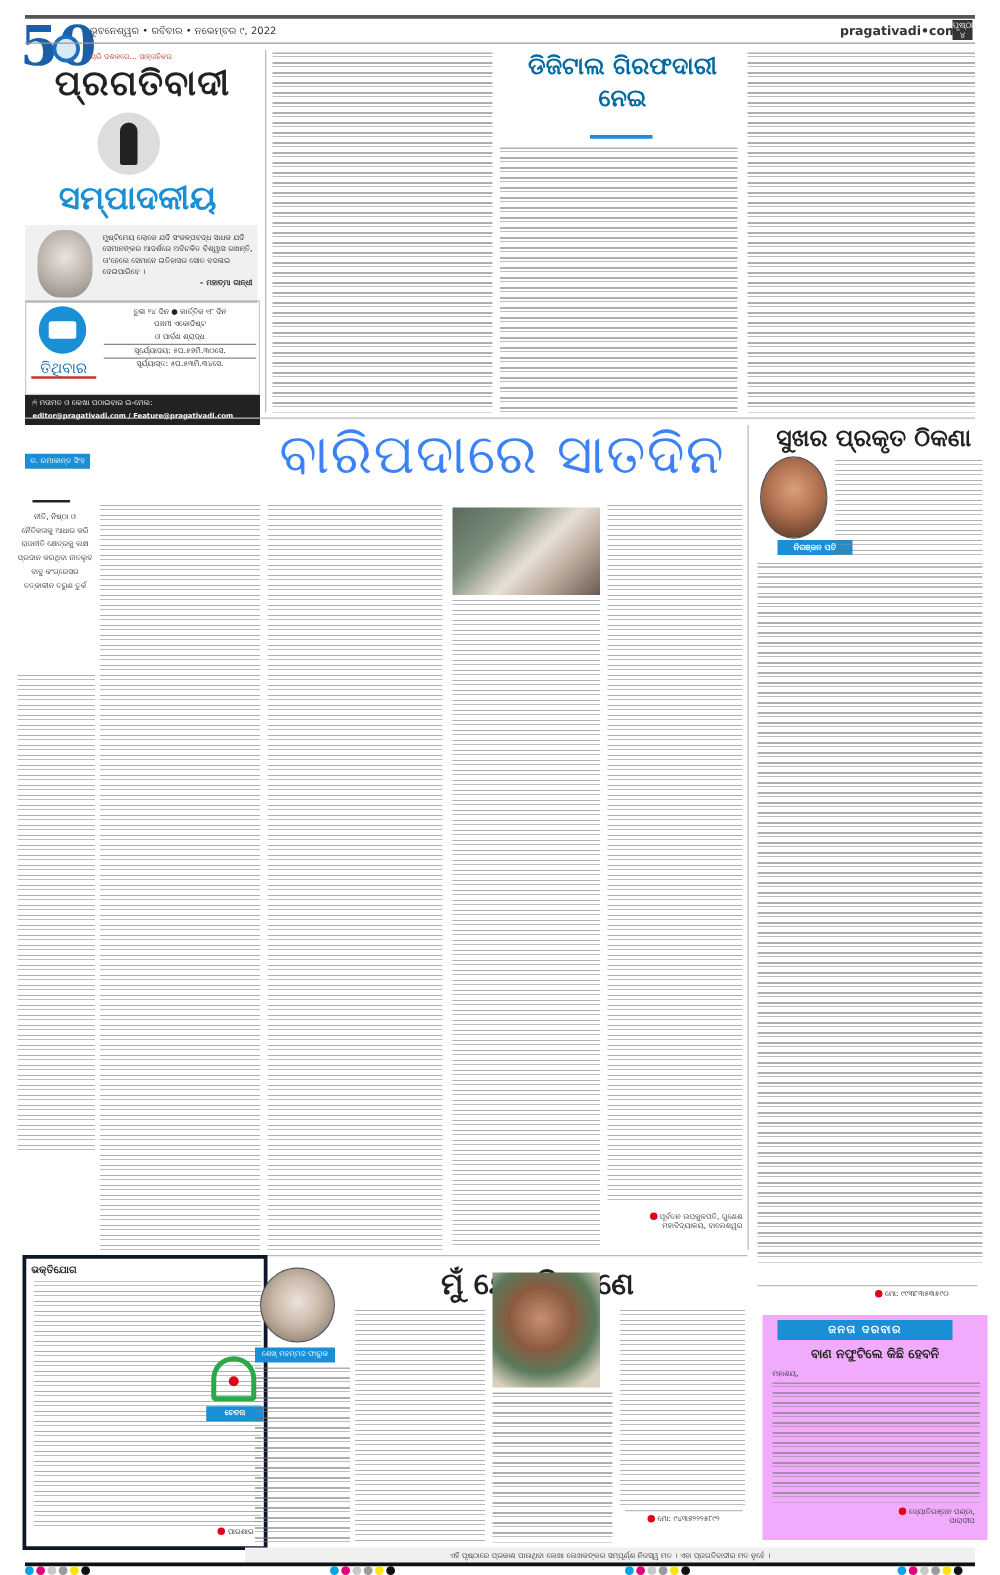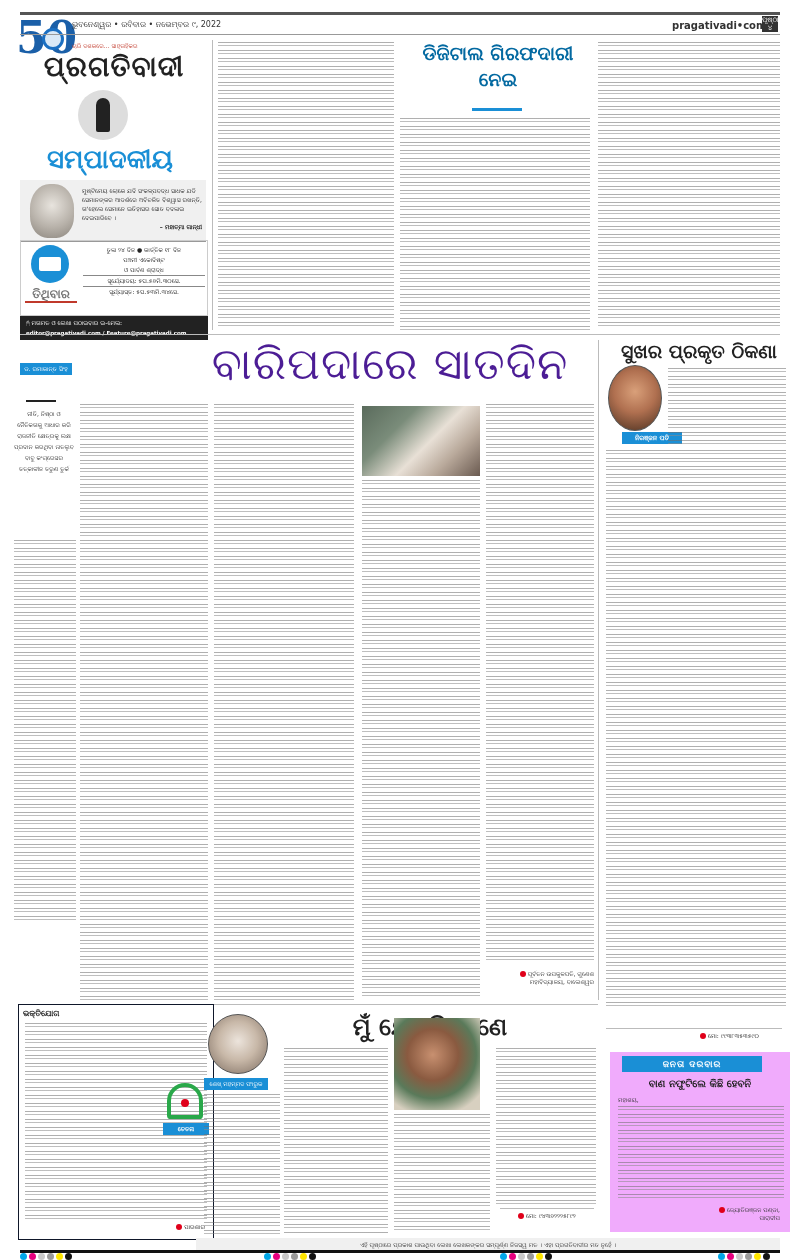--- a/index.html
+++ b/index.html
@@ -18,42 +18,42 @@
   .penlogo { left: 78px; top: 90px; width: 50px; height: 50px; border-radius: 50%; background: #ddd; }
   .penlogo .nib { position: absolute; left: 18px; top: 8px; width: 14px; height: 34px; background: #222; border-radius: 7px 7px 2px 2px; }
   .editorial { left: 20px; top: 144px; width: 180px; text-align: center; font-size: 26px; font-weight: bold; color: #1a8fd6; font-family: "DejaVu Serif", serif; }
   .quotebox { left: 20px; top: 180px; width: 186px; height: 62px; background: #f0f0f0; border-bottom: 1px solid #999; }
   .gandhi { position: absolute; left: 10px; top: 4px; width: 44px; height: 54px; border-radius: 45% 45% 40% 40%; background: radial-gradient(circle at 50% 40%, #e8e4de 0%, #b8b2aa 55%, #8a847c 100%); }
   .quote { position: absolute; left: 62px; top: 6px; width: 120px; font-size: 6px; line-height: 9px; color: #222; }
   .quote .auth { display: block; text-align: right; font-weight: bold; }
   .tithibox { left: 20px; top: 240px; width: 188px; height: 76px; border: 1px solid #ccc; }
   .bookicon { position: absolute; left: 10px; top: 4px; width: 38px; height: 38px; border-radius: 50%; background: #1a8fd6; }
   .bookicon::after { content: ""; position: absolute; left: 8px; top: 12px; width: 22px; height: 14px; background: #fff; border-radius: 2px; }
-  .tithilabel { position: absolute; left: 4px; top: 46px; width: 52px; text-align: center; font-size: 12px; font-weight: bold; color: #737373; border-bottom: 2px solid #c0392b; }
+  .tithilabel { position: absolute; left: 4px; top: 46px; width: 52px; text-align: center; font-size: 12px; font-weight: normal; color: #0369a1; border-bottom: 2px solid #c0392b; }
   .tithitext { position: absolute; left: 62px; top: 4px; width: 122px; font-size: 6px; line-height: 10px; text-align: center; color: #222; }
   .tithitext .row { border-bottom: 1px solid #888; }
   .emailbar { left: 20px; top: 316px; width: 188px; height: 24px; background: #222; color: #fff; font-size: 6px; padding: 2px 6px; line-height: 10px; }
   .emailbar .em { font-weight: bold; font-size: 5.5px; }
   .col { font-size: 5.2px; line-height: 8px; color: #333; text-align: justify; overflow: hidden; }
   .filler { background: repeating-linear-gradient(to bottom, #6e6e6e 0px, #6e6e6e 1px, transparent 1px, transparent 3px, #8a8a8a 3px, #8a8a8a 4px, transparent 4px, transparent 8px); opacity: 0.55; }
   .vline { background: #bbb; width: 1px; }
   .hline { background: #bbb; height: 1px; }
   .headline1 { left: 408px; top: 40px; width: 180px; text-align: center; font-size: 19px; font-weight: bold; line-height: 26px; color: #0369a1; font-family: "DejaVu Serif", serif; }
   .blueunderline { left: 472px; top: 108px; width: 50px; height: 3px; background: #1a8fd6; }
-  .bigheadline { left: 200px; top: 338px; width: 380px; text-align: center; font-size: 44px; color: #4c1d95; font-family: "DejaVu Sans", sans-serif; letter-spacing: 1px; }
+  .bigheadline { left: 200px; top: 338px; width: 380px; text-align: right; font-size: 44px; color: #3b82f6; font-family: "DejaVu Sans", sans-serif; letter-spacing: 1px; }
   .authortag { left: 20px; top: 363px; width: 52px; height: 12px; background: #1a8fd6; color: #fff; font-size: 6px; text-align: center; line-height: 12px; }
   .shortrule { left: 26px; top: 400px; width: 30px; height: 2px; background: #222; }
   .pullquote { left: 14px; top: 408px; width: 60px; font-size: 6px; line-height: 11px; text-align: center; color: #333; }
   .photo1 { left: 362px; top: 406px; width: 118px; height: 70px; background: linear-gradient(135deg, #5a6b5c 0%, #7a8c7a 30%, #e8e0d6 55%, #b8a89a 75%, #6a5a50 100%); }
   .sidehead { left: 604px; top: 340px; width: 190px; font-size: 19px; font-weight: bold; color: #222; font-family: "DejaVu Serif", serif; text-align: center; }
   .sideportrait { left: 608px; top: 365px; width: 54px; height: 66px; border-radius: 50%; border: 1px solid #555; background: radial-gradient(circle at 50% 40%, #d9a07a 0%, #b07050 45%, #4a3020 100%); }
   .sideauthor { left: 622px; top: 432px; width: 60px; height: 12px; background: #1a8fd6; color: #fff; font-size: 6.5px; text-align: center; line-height: 12px; font-weight: bold; }
   .byline-note { font-size: 6px; color: #333; }
   .reddot { display: inline-block; width: 6px; height: 6px; border-radius: 50%; background: #e0001a; vertical-align: middle; margin-right: 2px; }
-  .bhaktibox { left: 18px; top: 1004px; width: 196px; height: 236px; border: 1px solid #0f172a; }
+  .bhaktibox { left: 18px; top: 1004px; width: 196px; height: 236px; border: 3px solid #0f172a; }
   .bhaktilabel { position: absolute; left: 4px; top: 4px; font-size: 8px; font-weight: bold; color: #222; }
   .chetanalogo { position: absolute; left: 140px; top: 78px; width: 54px; height: 56px; }
   .chetanalogo .leaf { position: absolute; left: 8px; top: 0; width: 36px; height: 36px; border-radius: 50% 50% 10% 10%; border: 4px solid #2aa84a; }
   .chetanalogo .dot { position: absolute; left: 22px; top: 16px; width: 8px; height: 8px; border-radius: 50%; background: #e0001a; }
   .chetanalogo .tag { position: absolute; left: 4px; top: 40px; width: 46px; height: 12px; background: #1a8fd6; color: #fff; font-size: 6px; text-align: center; line-height: 12px; font-weight: bold; }
   .bhaktisig { position: absolute; right: 8px; bottom: 8px; font-size: 6px; color: #222; }
   .memhead { left: 300px; top: 1012px; width: 260px; font-size: 24px; font-weight: bold; color: #222; text-align: center; font-family: "DejaVu Serif", serif; }
   .memportrait { left: 208px; top: 1014px; width: 60px; height: 60px; border-radius: 50%; border: 1px solid #555; background: radial-gradient(circle at 50% 45%, #ece4dc 0%, #c8b8a8 45%, #7a6a5e 100%); }
   .memauthor { left: 204px; top: 1078px; width: 64px; height: 12px; background: #1a8fd6; color: #fff; font-size: 6px; text-align: center; line-height: 12px; }
   .photo2 { left: 394px; top: 1018px; width: 86px; height: 92px; background: radial-gradient(circle at 45% 40%, #c89070 0%, #8a5a40 35%, #5a7a5a 60%, #d8d0c0 85%); }

